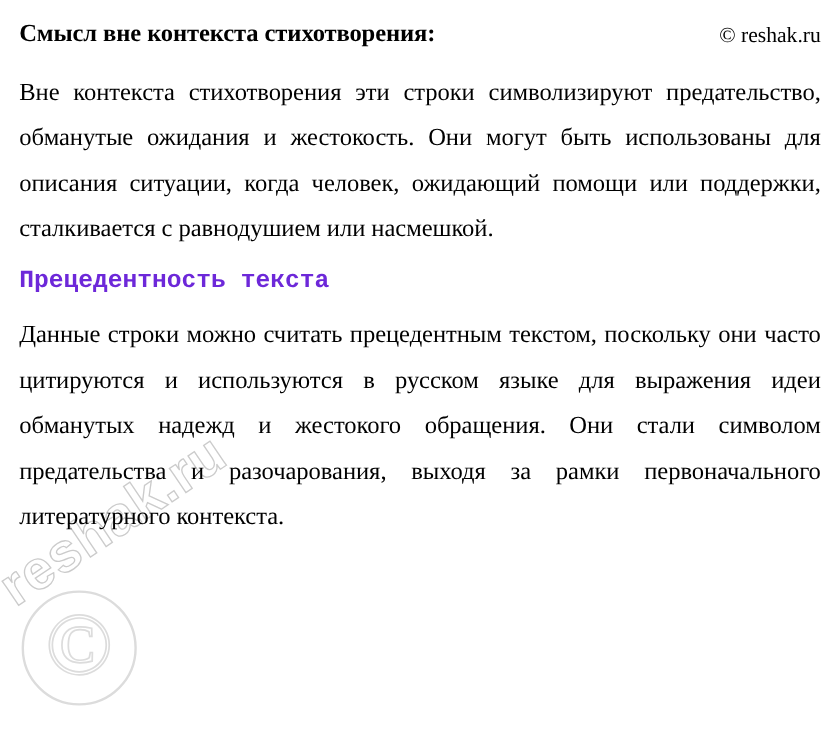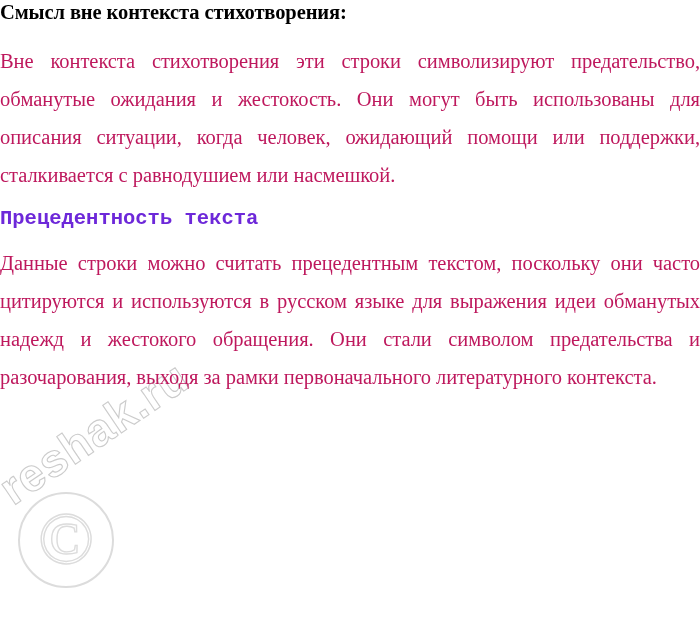--- a/index.html
+++ b/index.html
@@ -64,21 +64,21 @@
     font-size: 74px;
     line-height: 88px;
     text-align: center;
     font-weight: 400;
   }
 
   
   .content {
     position: relative;
     z-index: 2;
-    padding: 0;
+    padding: 16px;
   }
 
   .head-row {
     position: relative;
     display: block;
     height: 28px;
   }
   h2.section-title {
     margin: 0;
     padding: 0;
@@ -101,21 +101,21 @@
     white-space: nowrap;
   }
 
   p.body-text {
     margin: 0;
     font-family: "Liberation Serif", "DejaVu Serif", serif;
     font-size: 20.5px;
     line-height: 38px;
     text-align: justify;
     text-justify: inter-word;
-    color: #be185d;
+    color: #000000;
     letter-spacing: -0.05px;
   }
 
   .sp-after-h1 { height: 14px; }
   .sp-before-h2 { height: 12px; }
   .sp-after-h2 { height: 12px; }
   .sp-between-p { height: 12px; }
 
   h2.h2-second {
     margin: 0;
@@ -133,20 +133,21 @@
 
   <div class="watermark">
     <div class="wm-copy">©</div>
     <div class="wm-text">reshak.ru</div>
   </div>
 
   <div class="content">
 
     <div class="head-row">
       <h2 class="section-title">Смысл вне контекста стихотворения:</h2>
+      <div class="copyright">© reshak.ru</div>
     </div>
 
     <div class="sp-after-h1"></div>
 
     <p class="body-text">Вне контекста стихотворения эти строки символизируют предательство, обманутые ожидания и жестокость. Они могут быть использованы для описания ситуации, когда человек, ожидающий помощи или поддержки, сталкивается с равнодушием или насмешкой.</p>
 
     <div class="sp-before-h2"></div>
 
     <h2 class="h2-second">Прецедентность текста</h2>
 

